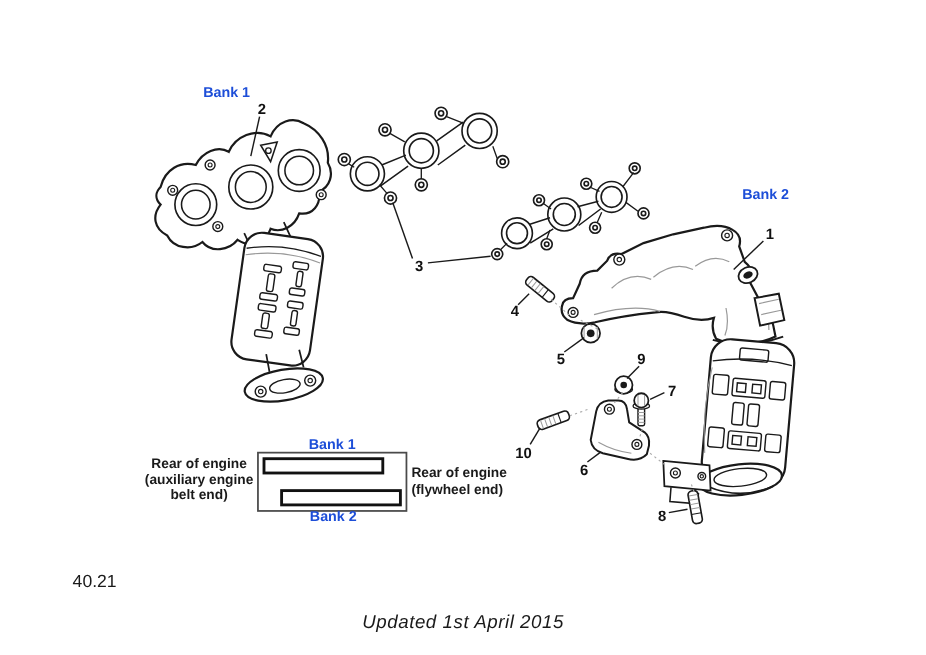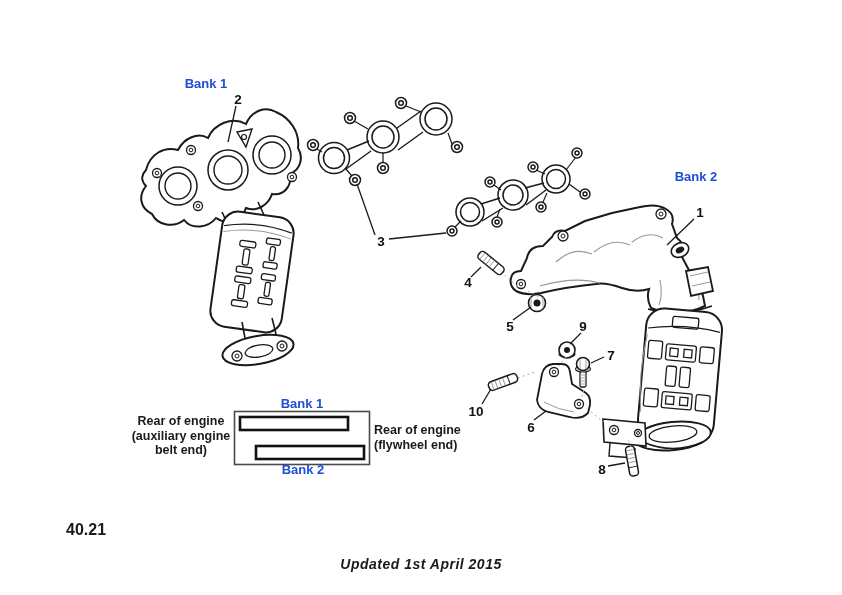--- a/index.html
+++ b/index.html
@@ -12,23 +12,23 @@
            text-align:center;width:22px;}
   .legend-text{position:absolute;font-weight:bold;font-size:12.5px;line-height:14.5px;
                color:#1a1a1a;}
   .legend-text span{display:block;}
   .front-text{left:128px;top:414px;width:106px;text-align:center;}
   .rear-text{left:374px;top:423px;width:110px;text-align:left;}
   .logo{position:absolute;left:62px;top:498px;}
   .logo span{display:inline-block;font-style:italic;font-weight:bold;font-size:36px;
              letter-spacing:5px;color:#171717;transform:scale(1.45,0.60);
              transform-origin:0 0;white-space:nowrap;}
-  .page-number{position:absolute;left:66px;top:521px;font-weight:bold;font-size:16px;}
+  .page-number{position:absolute;left:66px;top:521px;font-weight:normal;font-size:16px;}
   .updated{position:absolute;left:0;right:0;top:556px;text-align:center;
-           font-weight:bold;font-style:italic;font-size:14px;letter-spacing:0.5px;}
+           font-weight:normal;font-style:italic;font-size:17px;letter-spacing:0.5px;}
 </style>
 </head>
 <body>
 
 <div class="page">
 
 <svg width="842" height="595" viewBox="0 0 842 595">
 
   <g fill="#fff" stroke="#1a1a1a" stroke-width="1.5">
     <circle cx="334" cy="158" r="15.5"></circle>

